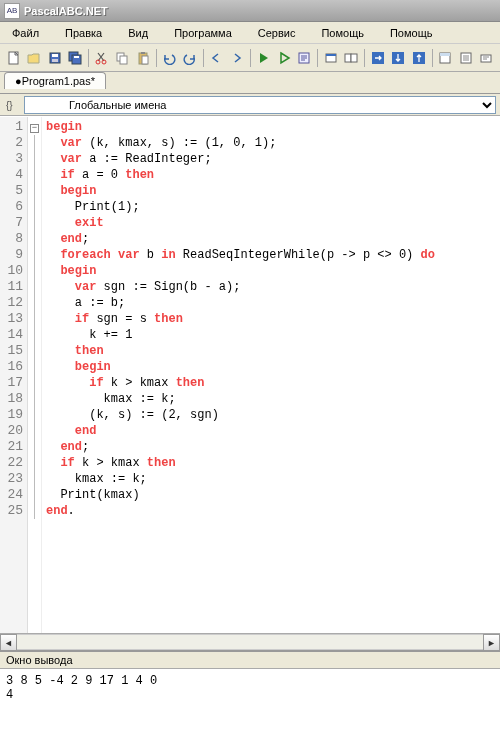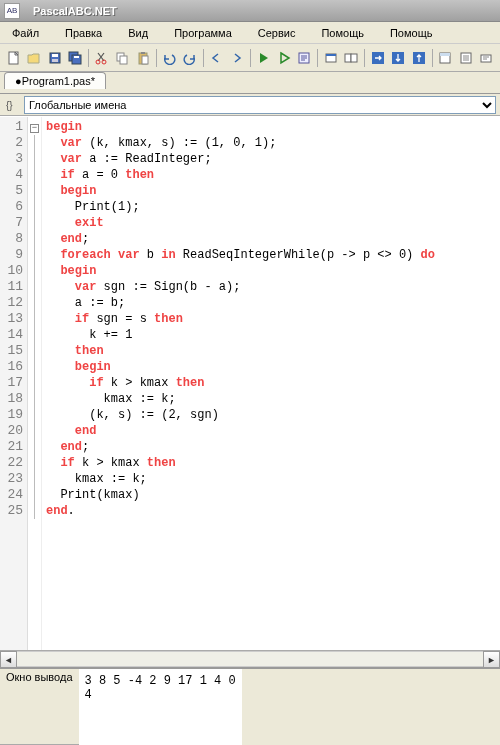--- a/index.html
+++ b/index.html
@@ -18,21 +18,21 @@
   background: linear-gradient(#c3c3c3, #a0a0a0);
   display: flex;
   align-items: center;
   padding: 0 4px;
   border-bottom: 1px solid #888;
 }
 .titlebar .appicon {
   width: 16px; height: 16px;
   background: #fff;
   border: 1px solid #999;
-  margin-right: 13px;
+  margin-right: 4px;
   display: flex;
   align-items: center;
   justify-content: center;
   font-size: 8px;
   color: #336;
 }
 .titlebar .title { color: #fff; font-weight: bold; text-shadow: 1px 1px 0 #666; }
 .menubar {
   height: 22px;
   background: #ece9d8;
@@ -96,20 +96,21 @@
 .scopebar .scopeicon {
   width: 16px; height: 16px;
   display: flex; align-items: center; justify-content: center;
 }
 .scopebar select {
   flex: 1;
   font-size: 11px;
   height: 18px;
   border: 1px solid #7f9db9;
   background: #fff;
+  padding-left: 40px;
 }
 .editor {
   flex: 1;
   display: flex;
   background: #fff;
   border-top: 1px solid #fff;
   overflow: hidden;
   position: relative;
 }
 .gutter {
@@ -172,21 +173,21 @@
   background: linear-gradient(#fff,#ddd);
   border: 1px solid #999;
   display: flex; align-items: center; justify-content: center;
   font-size: 9px; color: #333;
 }
 .hscroll .track { flex: 1; background: #efefe7; border: 1px solid #ccc; border-left: none; border-right: none; }
 .outputpane {
   border-top: 2px solid #999;
   background: #ece9d8;
   display: flex;
-  flex-direction: row;
+  flex-direction: column;
 }
 .outtitle {
   padding: 2px 6px;
   font-size: 11px;
   border-bottom: 1px solid #aaa;
   background: #ece9d8;
 }
 .outbody {
   background: #fff;
   font-family: "Courier New", monospace;

